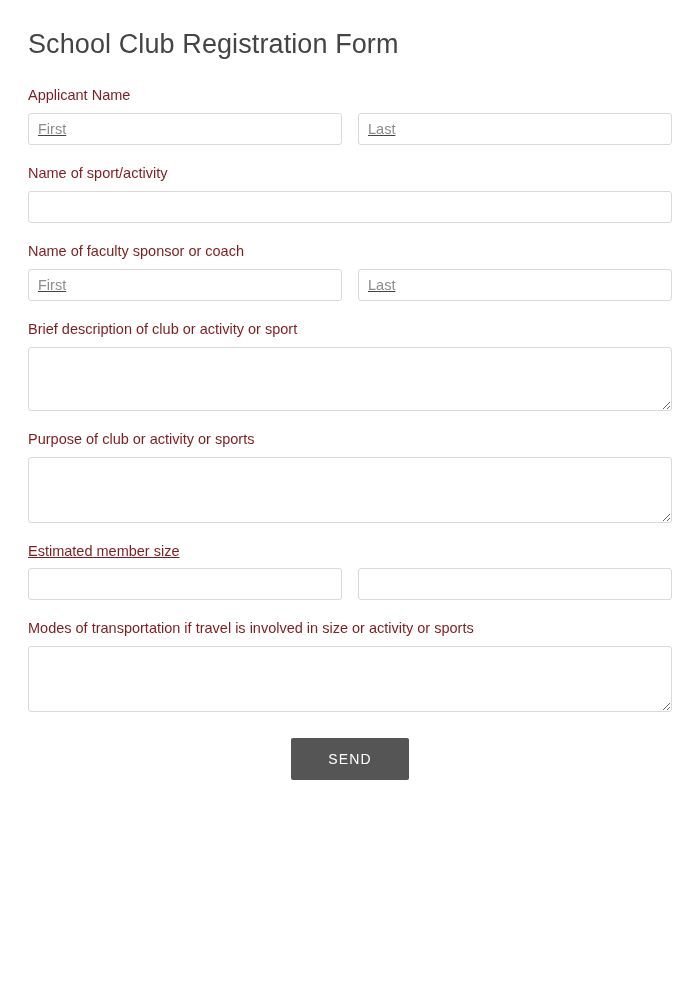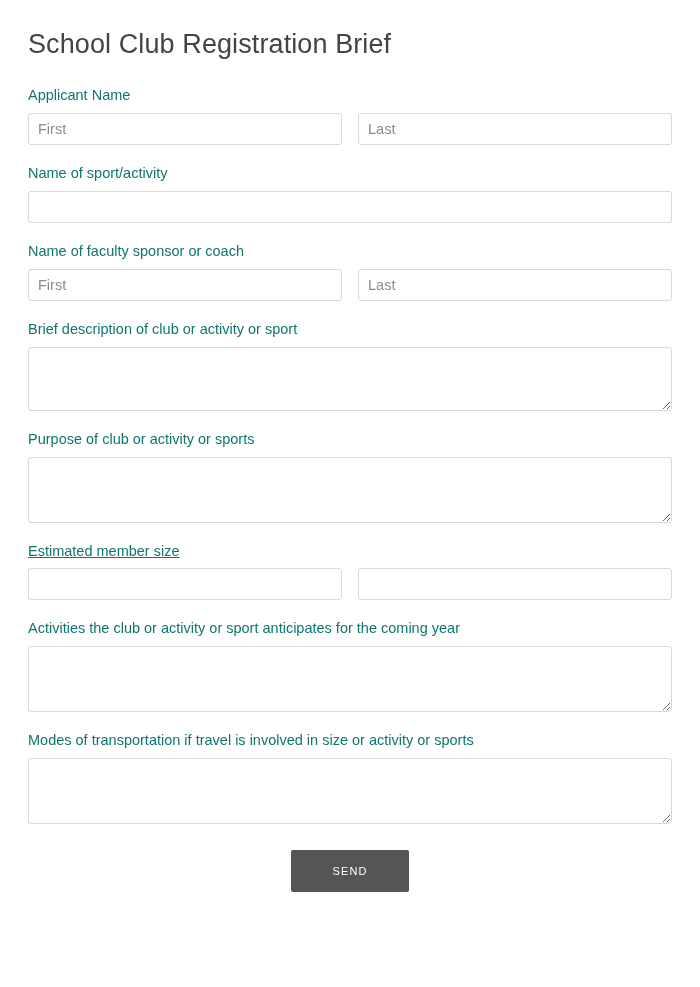--- a/index.html
+++ b/index.html
@@ -27,21 +27,21 @@
     color: #444444;
     margin: 0 0 26px 0;
     letter-spacing: 0.1px;
     line-height: 1.2;
   }
   .field-block {
     margin-bottom: 19px;
   }
   .field-label {
     font-size: 14.5px;
-    color: #0f766e;
+    color: #7f1d1d;
     margin-bottom: 8px;
     line-height: 1.3;
   }
   .row {
     display: flex;
     gap: 16px;
   }
   .col {
     flex: 1 1 0;
     min-width: 0;
@@ -51,20 +51,21 @@
     width: 100%;
     height: 32px;
     border: 1px solid #d9d9d9;
     border-radius: 3px;
     padding: 5px 9px;
     font-family: "Liberation Sans", sans-serif;
     font-size: 14.5px;
     color: #444444;
     background: #ffffff;
     outline: none;
+    text-decoration: underline;
   }
   input[type="text"]::placeholder {
     color: #8c8c8c;
     opacity: 1;
   }
   textarea {
     box-sizing: border-box;
     width: 100%;
     border: 1px solid #d9d9d9;
     border-radius: 3px;
@@ -92,35 +93,35 @@
     margin-top: 26px;
     display: flex;
     justify-content: center;
   }
   .send-button {
     background: #555555;
     color: #ffffff;
     border: none;
     border-radius: 2px;
     font-family: "Liberation Sans", sans-serif;
-    font-size: 11px;
+    font-size: 14px;
     letter-spacing: 1.1px;
     padding: 0 34px;
     height: 42px;
     min-width: 118px;
     cursor: pointer;
   }
   .spacer-bottom { height: 10px; }
 </style>
 </head>
 <body>
 
 <div class="page">
 
-  <h1 class="form-title">School Club Registration Brief</h1>
+  <h1 class="form-title">School Club Registration Form</h1>
 
   <div class="field-block">
     <div class="field-label">Applicant Name</div>
     <div class="row">
       <div class="col">
         <input type="text" placeholder="First" style="">
       </div>
       <div class="col">
         <input type="text" placeholder="Last" style="">
       </div>
@@ -161,24 +162,20 @@
     <div class="row">
       <div class="col">
         <input type="text" placeholder="" style="">
       </div>
       <div class="col">
         <input type="text" placeholder="" style="">
       </div>
     </div>
   </div>
 
-  <div class="field-block">
-    <div class="field-label">Activities the club or activity or sport anticipates for the coming year</div>
-    <textarea class="medium" placeholder="" style=""></textarea>
-  </div>
 
   <div class="field-block">
     <div class="field-label">Modes of transportation if travel is involved in size or activity or sports</div>
     <textarea class="medium" placeholder="" style=""></textarea>
   </div>
 
   <div class="submit-wrap">
     <button class="send-button">SEND</button>
   </div>
 

